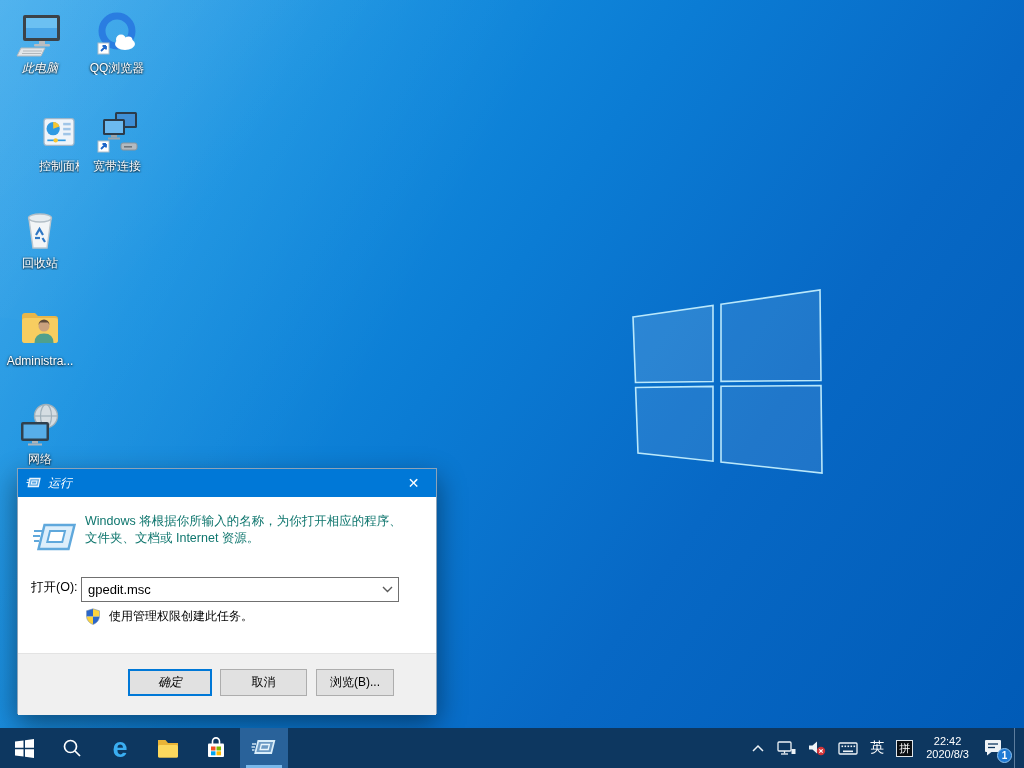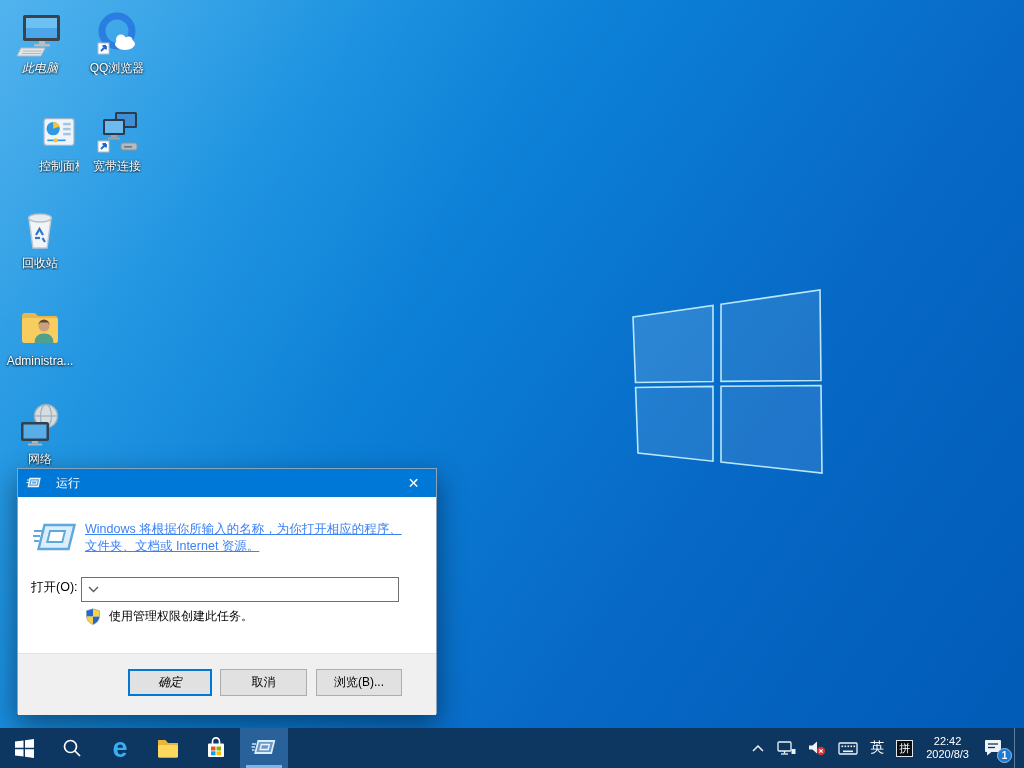--- a/index.html
+++ b/index.html
@@ -33,49 +33,49 @@
   
   .dialog {
     position:absolute; left:17px; top:468px; width:420px; height:246px;
     box-shadow:0 10px 26px rgba(0,0,0,.45); border:1px solid rgba(0,50,100,.45);
     background:#fff;
   }
   .titlebar {
     height:28px; background:#0078d7; color:#fff; display:flex; align-items:center;
     font-size:12px; padding-left:8px;
   }
-  .titlebar .ttl { margin-left:14px; }
+  .titlebar .ttl { margin-left:6px;font-style:italic; }
   .close-btn {
     margin-left:auto; width:45px; height:28px; display:flex; align-items:center; justify-content:center;
     font-size:14px; color:#fff; cursor:pointer;
   }
   .dlg-body { position:relative; height:156px; background:#fff; }
   .run-big-icon { position:absolute; left:14px; top:22px; }
-  .desc { position:absolute; left:67px; top:24px; font-size:12.5px; color:#3b82f6; line-height:17px;text-decoration:underline; }
+  .desc { position:absolute; left:67px; top:16px; font-size:12.5px; color:#0f766e; line-height:17px; }
   .desc span { display:block; }
   .open-label { position:absolute; left:13px; top:82px; font-size:12.5px; color:#000; }
   .combo {
     position:absolute; left:63px; top:80px; width:318px; height:25px;
     border:1px solid #707070; background:#fff; display:flex; align-items:center;
   }
   .combo input {
     flex:1; border:none; outline:none; font-size:13px; font-family:"Liberation Sans",sans-serif;
     padding:0 0 0 6px; color:#000; background:transparent;
   }
   .combo .chev { width:22px; display:flex; align-items:center; justify-content:center; }
   .admin-row { position:absolute; left:67px; top:111px; display:flex; align-items:center; }
   .admin-row .note { font-size:12px; color:#000000; margin-left:8px; }
   .dlg-footer { position:relative; height:62px; background:#f0f0f0; border-top:1px solid #e3e3e3; }
   .btn {
     position:absolute; top:15px; height:27px; background:#e1e1e1; border:1px solid #adadad;
     font-size:12px; font-family:"Liberation Sans",sans-serif; color:#000; cursor:pointer;
   }
   .btn-ok { left:110px; width:84px; border:2px solid #0078d7;font-style:italic; }
   .btn-cancel { left:202px; width:87px; }
-  .btn-browse { left:298px; width:86px; }
+  .btn-browse { left:298px; width:78px; }
 
   
   .taskbar {
     position:absolute; left:0; bottom:0; width:1024px; height:40px;
     background:#0d3760; display:flex; align-items:stretch;
   }
   .tb-btn {
     width:48px; display:flex; align-items:center; justify-content:center; cursor:pointer;
     position:relative;
   }
@@ -247,20 +247,21 @@
         <line x1="2" y1="12" x2="10" y2="12" stroke="#5fa8dc" stroke-width="2"></line>
         <line x1="1" y1="17" x2="8" y2="17" stroke="#5fa8dc" stroke-width="2"></line>
         <line x1="2" y1="22" x2="7" y2="22" stroke="#5fa8dc" stroke-width="2"></line>
       </svg>
       <div class="desc">
         <span>Windows 将根据你所输入的名称，为你打开相应的程序、</span>
         <span>文件夹、文档或 Internet 资源。</span>
       </div>
       <div class="open-label">打开(O):</div>
       <div class="combo">
+        <input type="text" value="gpedit.msc" style="">
         <span class="chev">
           <svg width="11" height="7" viewBox="0 0 11 7">
               <polyline points="1,1 5.5,5.5 10,1" fill="none" stroke="#5a5a5a" stroke-width="1.4"></polyline>
             </svg>
         </span>
       </div>
       <div class="admin-row">
         <svg width="16" height="17" viewBox="0 0 16 17">
           <defs>
               <clipPath id="shieldClip">

